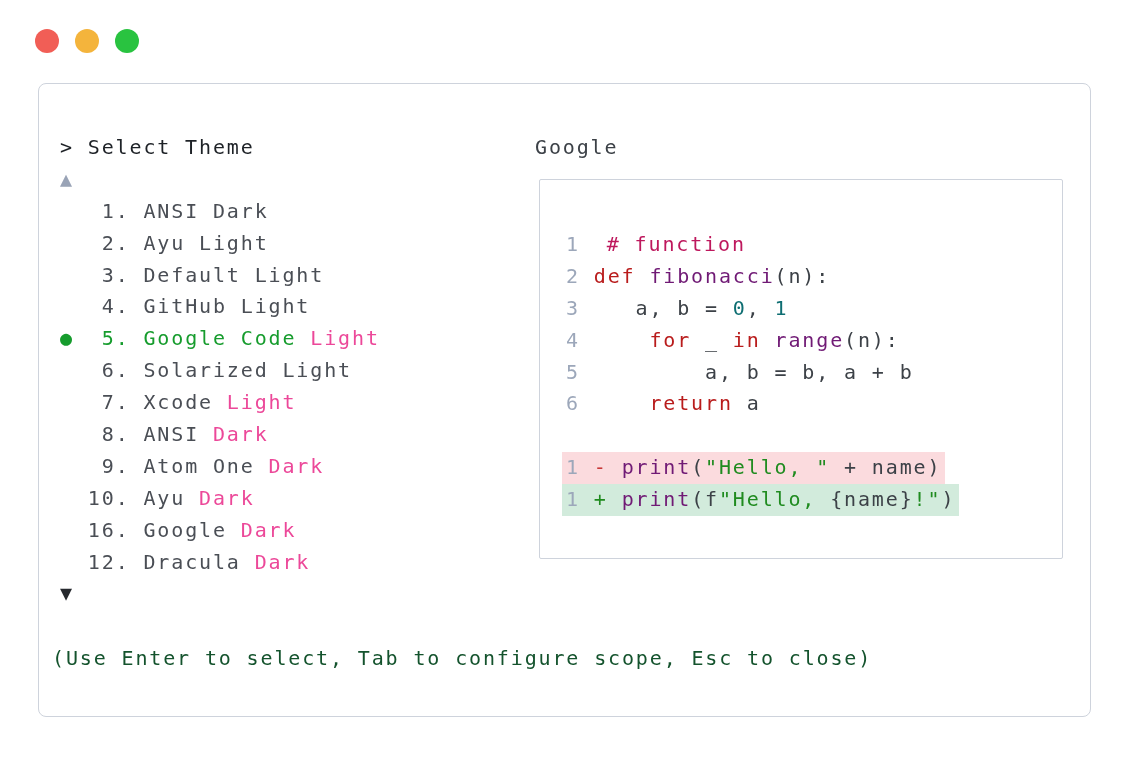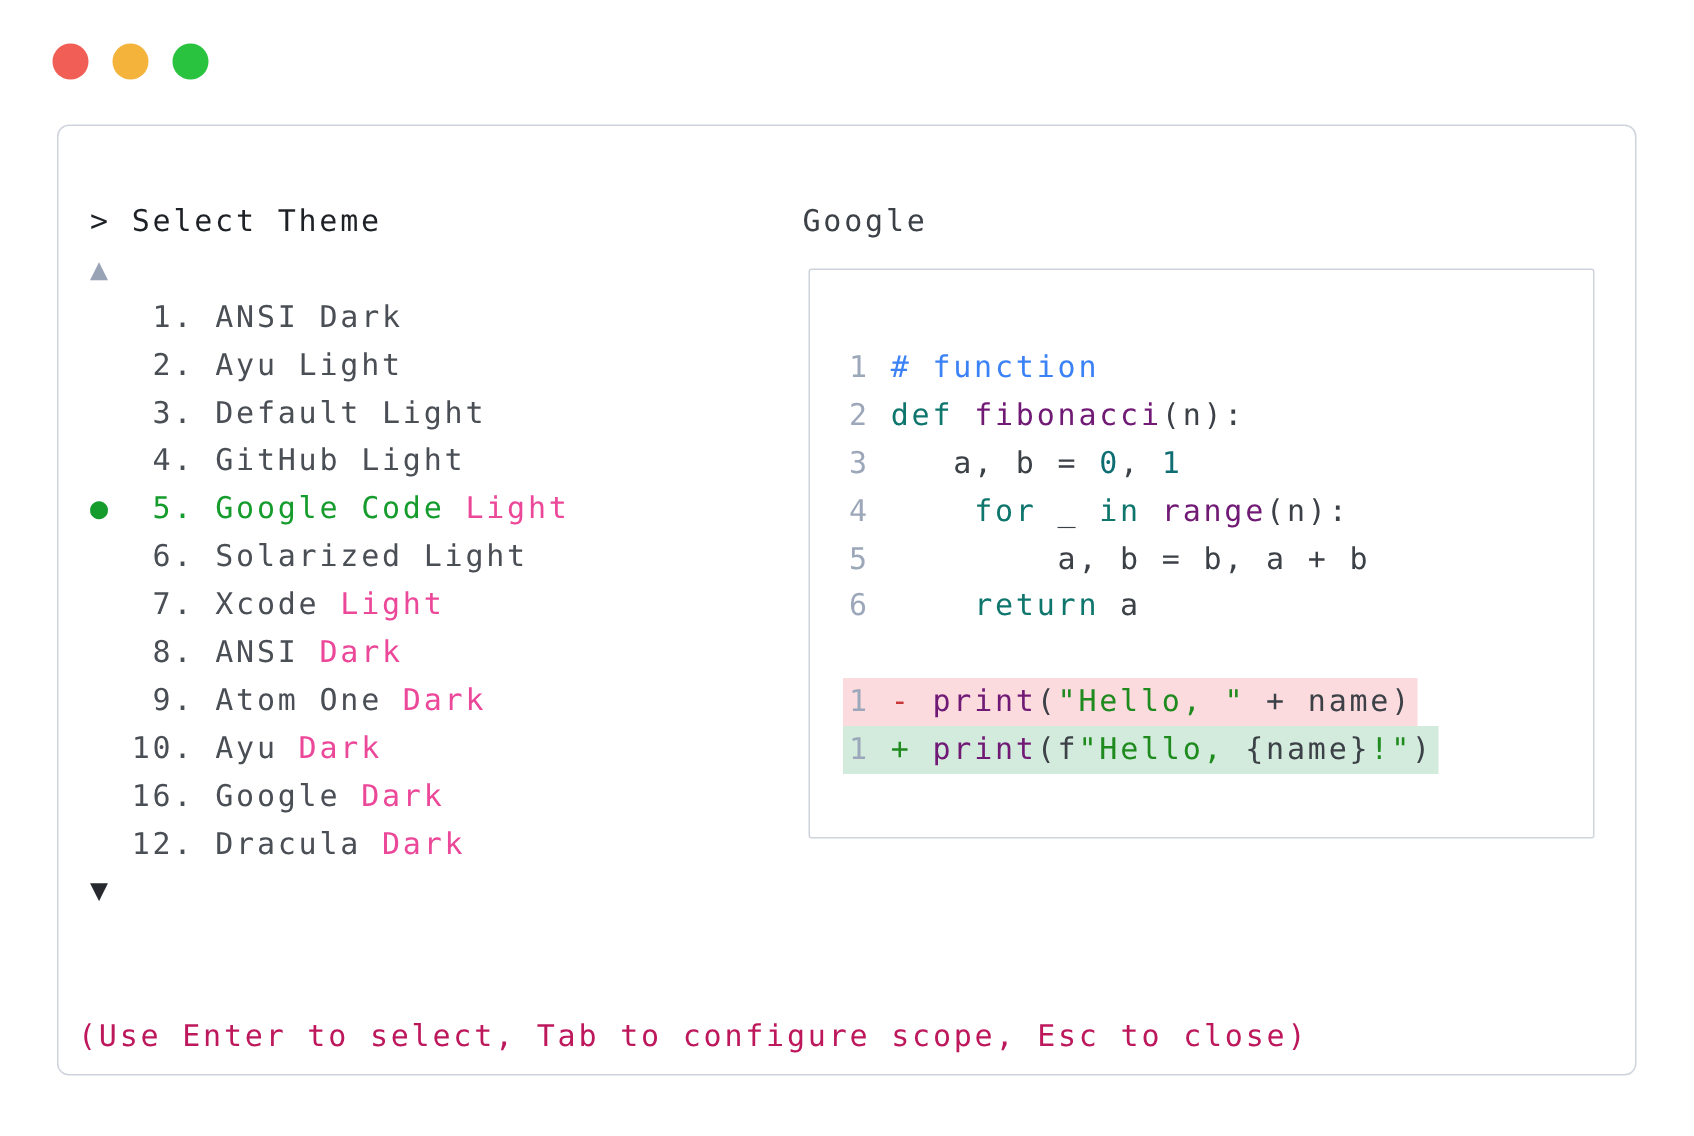--- a/index.html
+++ b/index.html
@@ -29,32 +29,32 @@
   .sfx{color:#ec4899;}
   .selected .num,.selected .nm{color:#169c2d;}
 
   .preview-label{position:absolute;left:496px;top:48px;color:#3c4147;}
   .preview-box{position:absolute;left:500px;top:95px;width:524px;height:380px;
                border:1px solid #ced3dc;border-radius:2px;background:#ffffff;box-sizing:border-box;}
   .code{position:absolute;left:26px;top:49px;}
   .cline{white-space:pre;height:31.9px;}
   .ln{color:#9ca7ba;}
   .tk-pl{color:#3c4147;}
-  .tk-com{color:#3b82f6;}
-  .tk-kw{color:#0f766e;}
+  .tk-com{color:#be185d;margin-left:13px;}
+  .tk-kw{color:#b91c1c;}
   .tk-fn{color:#701a75;}
   .tk-lit{color:#0e6e72;}
   .tk-str{color:#1f8b1f;}
   .tk-del{color:#c83737;}
   .tk-ins{color:#1f8b1f;}
   .band{display:inline-block;margin:0 -4px;padding:0 4px;}
   .band.del{background:#fbdbde;}
   .band.ins{background:#d2ebdc;}
 
-  .footer{position:absolute;left:13px;top:591px;color:#be185d;white-space:pre;}
+  .footer{position:absolute;left:13px;top:559px;color:#14532d;white-space:pre;}
 </style>
 </head>
 <body>
 
 <div class="traffic">
   <div class="dot red"></div>
   <div class="dot yellow"></div>
   <div class="dot green"></div>
 </div>
 

